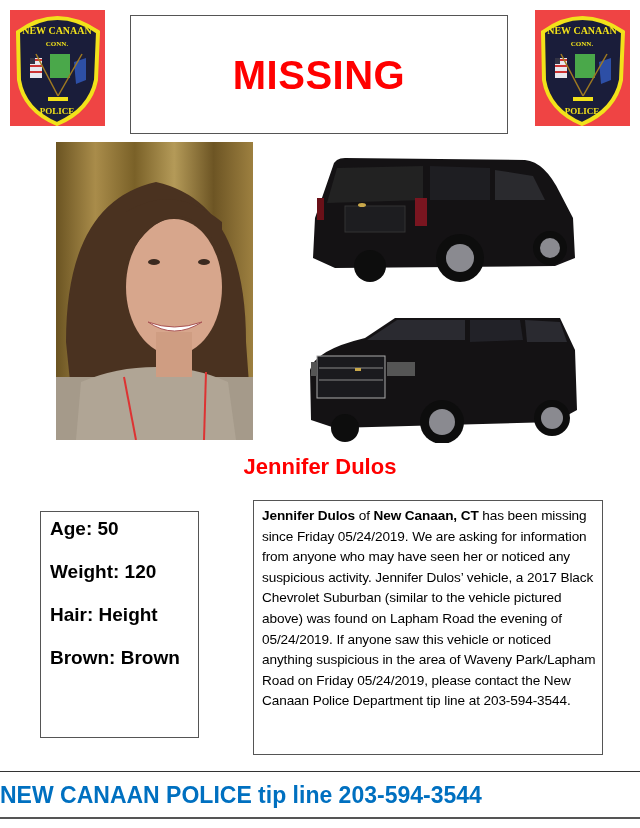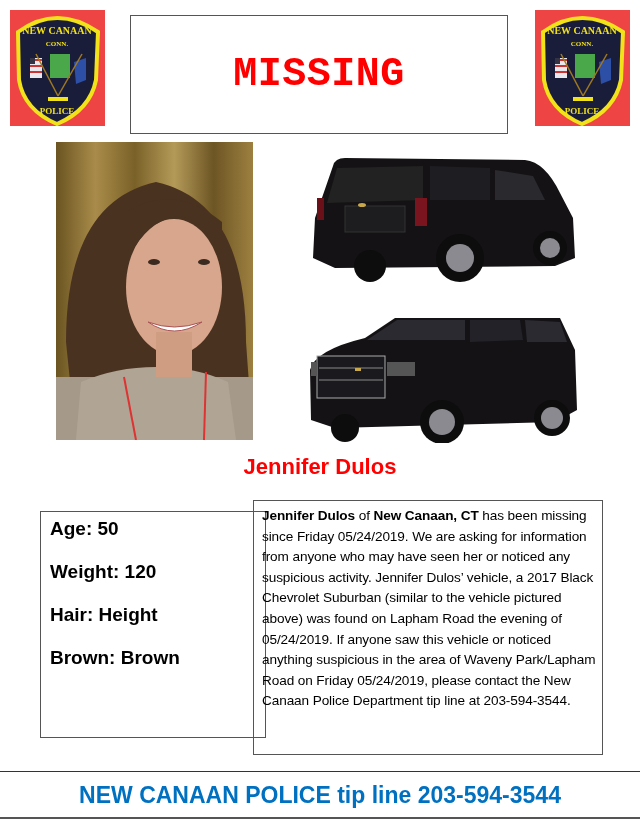--- a/index.html
+++ b/index.html
@@ -11,53 +11,53 @@
   .badge.right { left: 535px; }
   .badge svg { width: 100%; height: 100%; display: block; }
 
   .title-box {
     position: absolute; left: 130px; top: 15px; width: 378px; height: 119px;
     border: 1px solid #555; background: #fff;
     display: flex; flex-direction: column; align-items: center; justify-content: center;
   }
   .title-line {
     color: #ff0000; font-weight: bold; font-size: 40px; line-height: 48px; letter-spacing: 0.5px;
-    font-family: Liberation Mono, monospace;
+    font-family: Liberation Sans, sans-serif;
   }
 
   .photo { position: absolute; left: 56px; top: 142px; width: 197px; height: 298px; overflow: hidden; }
   .photo svg { width: 100%; height: 100%; display: block; }
 
   .car { position: absolute; left: 305px; width: 275px; }
   .car.rear { top: 148px; height: 142px; }
   .car.front { top: 310px; height: 133px; }
   .car svg { width: 100%; height: 100%; display: block; }
 
   .person-name {
     position: absolute; left: 0; top: 453px; width: 640px; text-align: center;
     color: #ff0000; font-weight: bold; font-size: 22px; line-height: 28px;
   }
 
   .stats-box {
-    position: absolute; left: 40px; top: 511px; width: 226px; height: 227px;
+    position: absolute; left: 40px; top: 511px; width: 159px; height: 227px;
     border: 1px solid #555; padding: 6px 0 6px 9px;
   }
   .stat { font-weight: bold; font-size: 19px; line-height: 21px; margin-bottom: 22px; white-space: nowrap; }
 
   .desc-box {
     position: absolute; left: 253px; top: 500px; width: 350px; height: 255px;
     border: 1px solid #555; padding: 5px 6px 0 8px;
     font-size: 13.6px; line-height: 20.6px; letter-spacing: -0.1px;
   }
   .desc-box b { font-weight: bold; }
 
   .footer-rule-top { position: absolute; left: 0; top: 771px; width: 640px; height: 1px; background: #333; }
   .footer-rule-bot { position: absolute; left: 0; top: 817px; width: 640px; height: 2px; background: #555; }
   .footer-text {
-    position: absolute; left: 0; top: 780px; width: 640px; text-align: center;
+    position: absolute; left: 0; top: 780px; width: 640px; text-align: left;
     color: #0070c0; font-weight: bold; font-size: 23px; line-height: 30px;
   }
 </style>
 </head>
 <body>
 
 <div class="badge left">
   <svg viewBox="0 0 95 116">
     <path d="M8,22 Q47,-6 88,22 L86,70 Q80,100 47,114 Q14,100 9,70 Z" fill="#1a1d3a" stroke="#f2e21a" stroke-width="4"></path>
     <path d="M14,26 Q47,4 82,26" fill="none" stroke="#f2e21a" stroke-width="0"></path>

